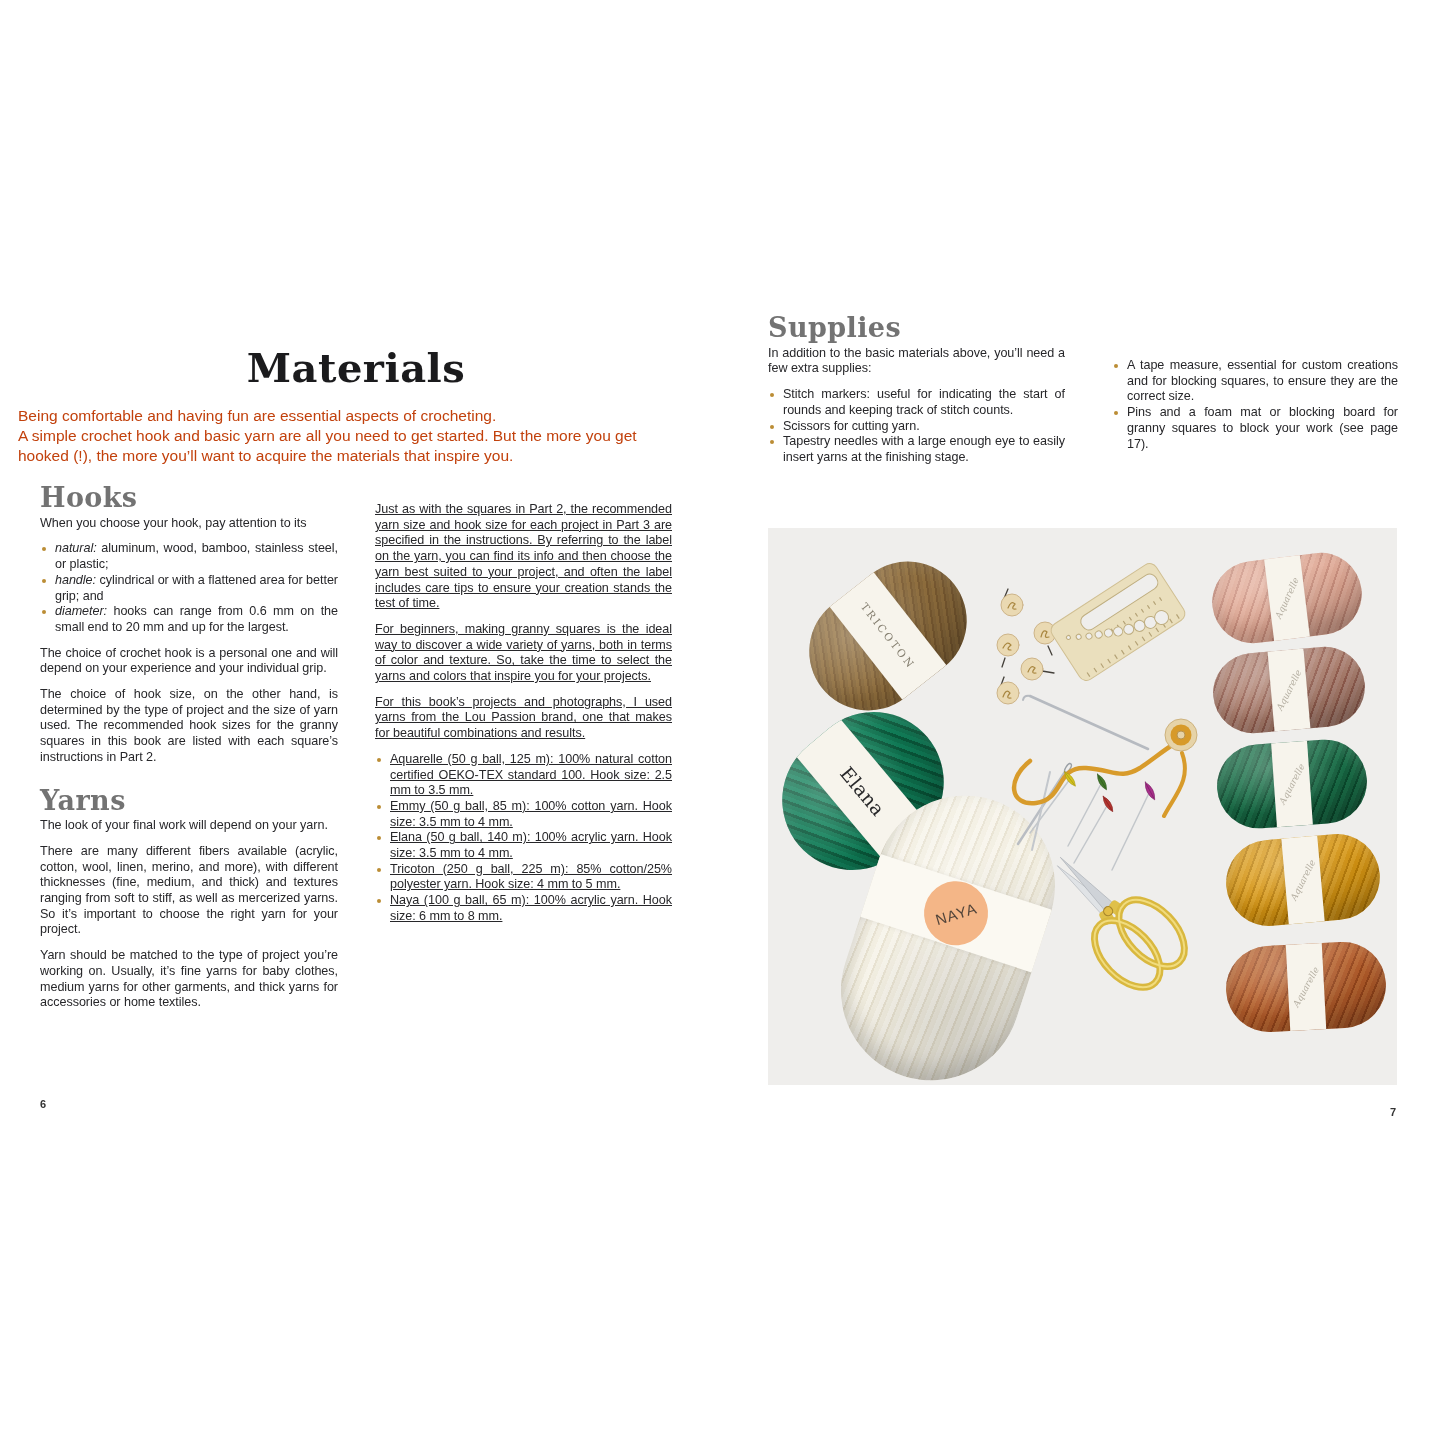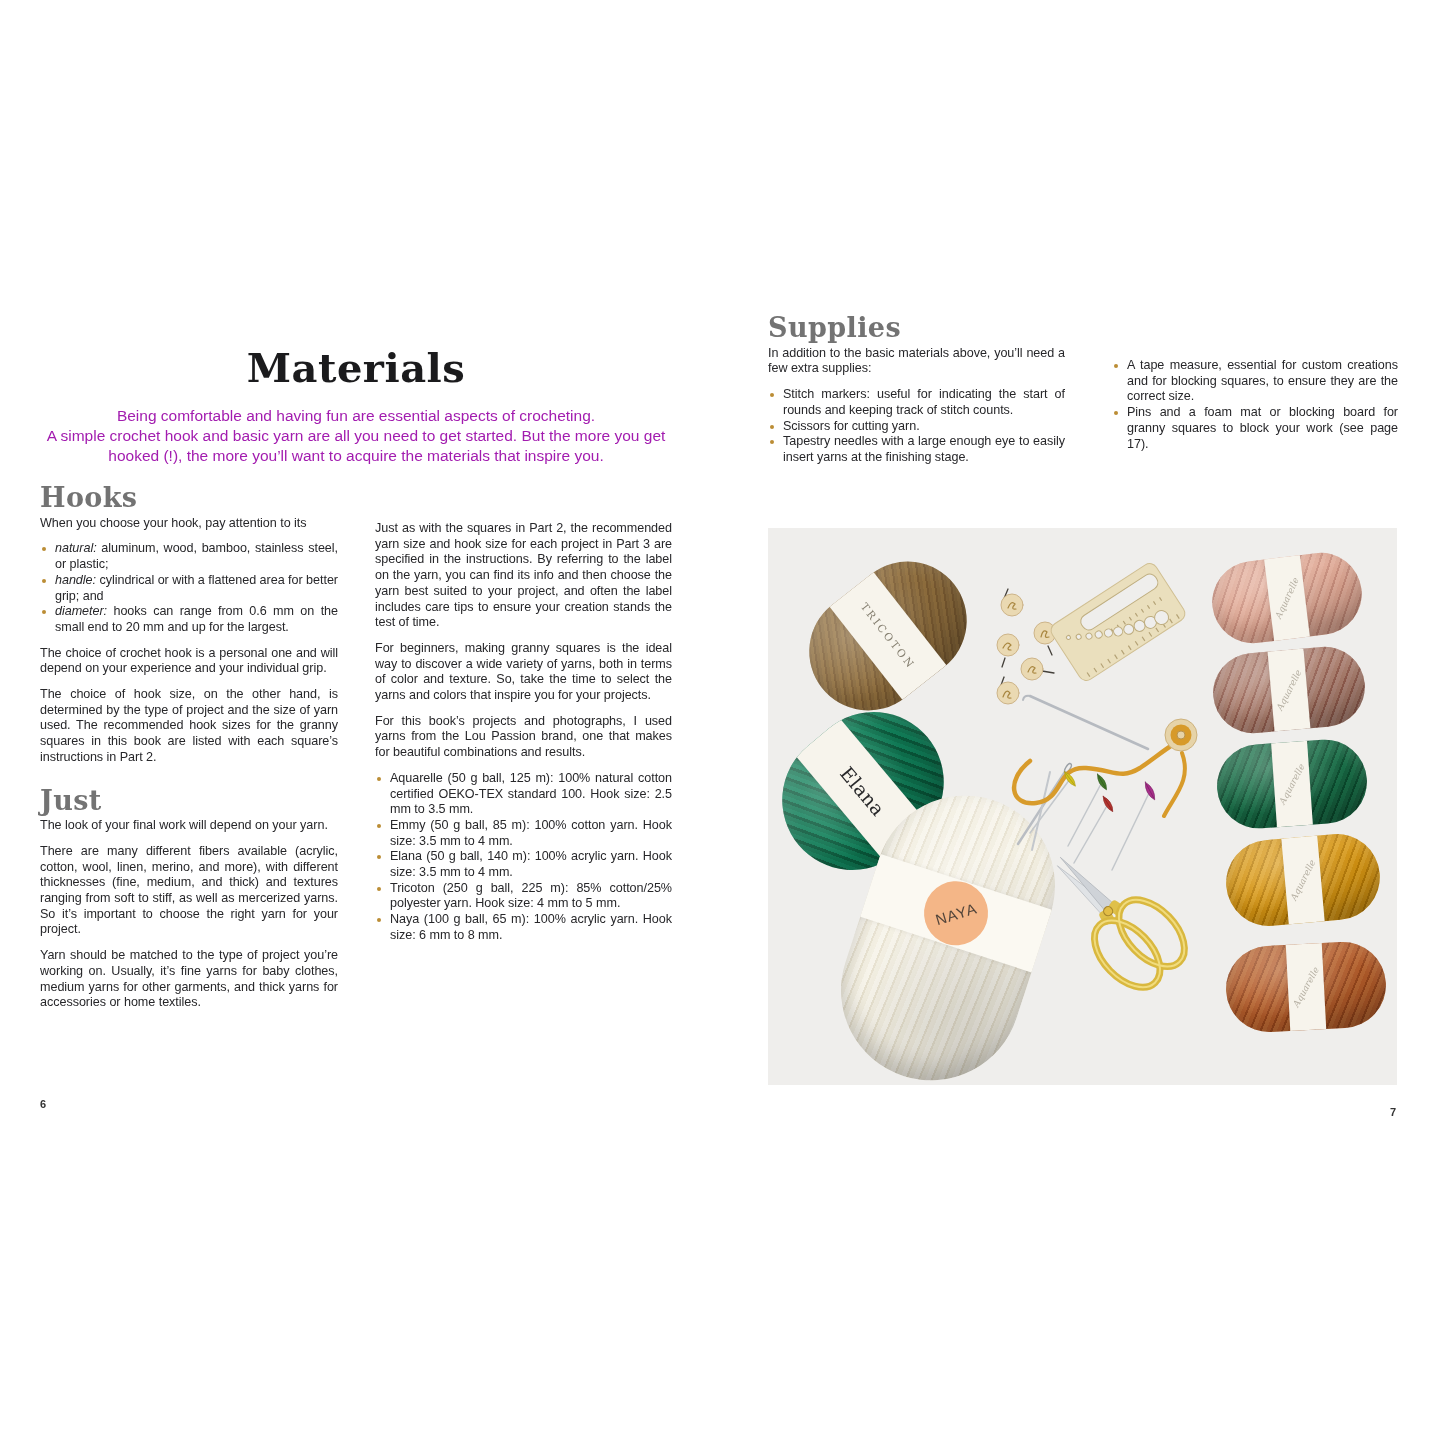--- a/index.html
+++ b/index.html
@@ -2,25 +2,25 @@
 <html><head>
 <meta charset="utf-8">
 <style>
   html,body{margin:0;padding:0;background:#ffffff;}
   body{width:1440px;height:1440px;font-family:"Liberation Sans",sans-serif;color:#27272a;}
   .spread{position:relative;width:1440px;height:1440px;background:#ffffff;overflow:hidden;}
 
   
   .page-title{position:absolute;left:40px;top:344px;width:632px;text-align:center;
     font-family:"DejaVu Serif",serif;font-weight:700;font-size:40px;letter-spacing:.5px;color:#1b1b1d;}
-  .intro{position:absolute;left:18px;top:406px;width:676px;text-align:center;
-    font-size:15.5px;line-height:20px;color:#a21caf;}
+  .intro{position:absolute;left:18px;top:406px;width:676px;
+    font-size:15.5px;line-height:20px;color:#c2410c;}
   .col{position:absolute;font-size:12.6px;line-height:15.7px;text-align:justify;letter-spacing:-0.05px;}
   #col-hooks{left:40px;top:490px;width:298px;}
-  #col-mid{left:375px;top:521px;width:297px;}
+  #col-mid{left:375px;top:502px;width:297px;text-decoration:underline;}
   #col-supplies{left:768px;top:320px;width:297px;}
   #col-supplies2{left:1112px;top:358px;width:286px;}
   h2.section{font-family:"DejaVu Serif",serif;font-size:27px;font-weight:700;letter-spacing:.4px;
     color:#737373;margin:0 0 10px;text-align:left;}
   h2.mt{margin-top:27px;}
   .col p{margin:0 0 10px;}
   ul.dots{list-style:none;margin:0 0 10px;padding:0;}
   ul.dots li{position:relative;padding-left:15px;margin:0;}
   ul.dots li::before{content:"";position:absolute;left:2px;top:6px;width:4px;height:4px;
     border-radius:50%;background:#bb8d35;}
@@ -90,21 +90,21 @@
     <h2 class="section">Hooks</h2>
     <p>When you choose your hook, pay attention to its</p>
     <ul class="dots">
       <li><span class="it">natural:</span> <span>aluminum, wood, bamboo, stainless steel, or plastic;</span></li>
       <li><span class="it">handle:</span> <span>cylindrical or with a flattened area for better grip; and</span></li>
       <li><span class="it">diameter:</span> <span>hooks can range from 0.6 mm on the small end to 20 mm and up for the largest.</span></li>
     </ul>
     <p>The choice of crochet hook is a personal one and will depend on your experience and your individual grip.</p>
     <p>The choice of hook size, on the other hand, is determined by the type of project and the size of yarn used. The recommended hook sizes for the granny squares in this book are listed with each square’s instructions in Part 2.</p>
 
-    <h2 class="section mt">Just</h2>
+    <h2 class="section mt">Yarns</h2>
     <p>The look of your final work will depend on your yarn.</p>
     <p>There are many different fibers available (acrylic, cotton, wool, linen, merino, and more), with different thicknesses (fine, medium, and thick) and textures ranging from soft to stiff, as well as mercerized yarns. So it’s important to choose the right yarn for your project.</p>
     <p>Yarn should be matched to the type of project you’re working on. Usually, it’s fine yarns for baby clothes, medium yarns for other garments, and thick yarns for accessories or home textiles.</p>
   </div>
 
   <div class="col" id="col-mid">
     <p>Just as with the squares in Part 2, the recommended yarn size and hook size for each project in Part 3 are specified in the instructions. By referring to the label on the yarn, you can find its info and then choose the yarn best suited to your project, and often the label includes care tips to ensure your creation stands the test of time.</p>
     <p>For beginners, making granny squares is the ideal way to discover a wide variety of yarns, both in terms of color and texture. So, take the time to select the yarns and colors that inspire you for your projects.</p>
     <p>For this book’s projects and photographs, I used yarns from the Lou Passion brand, one that makes for beautiful combinations and results.</p>
     <ul class="dots">

